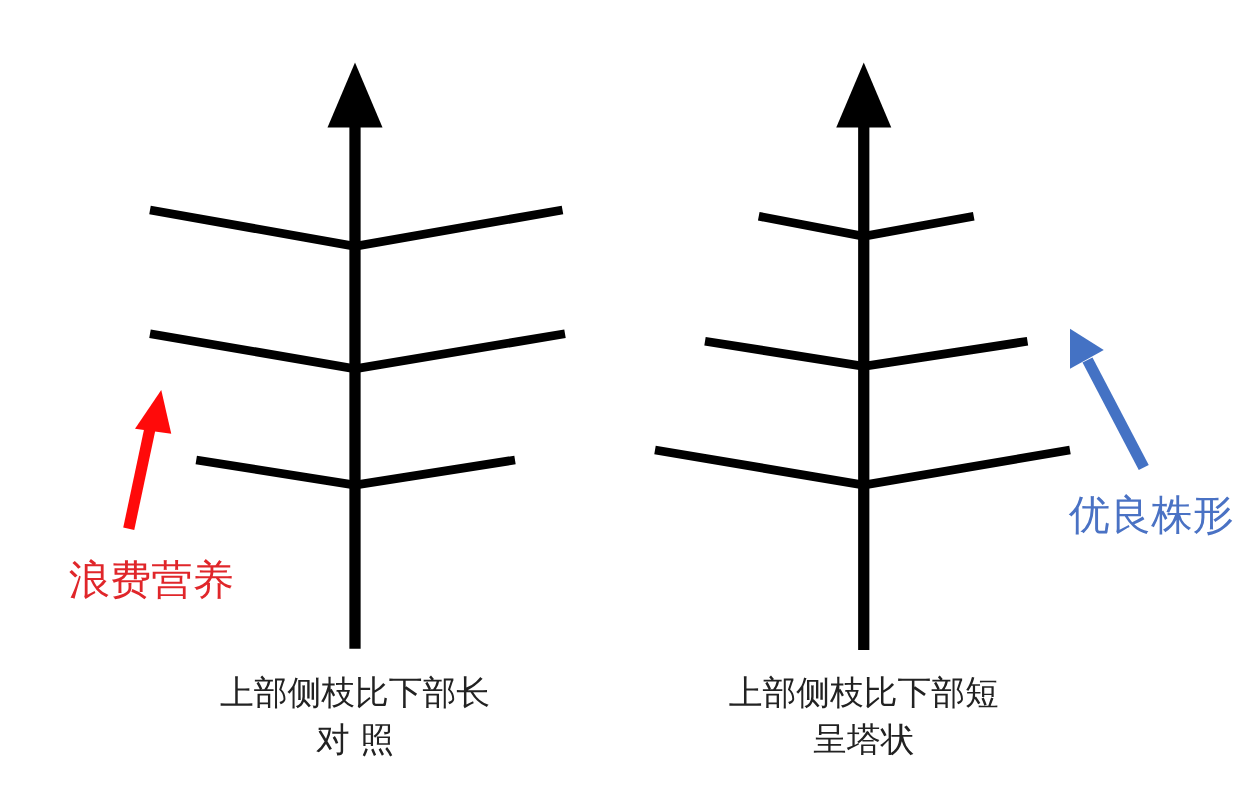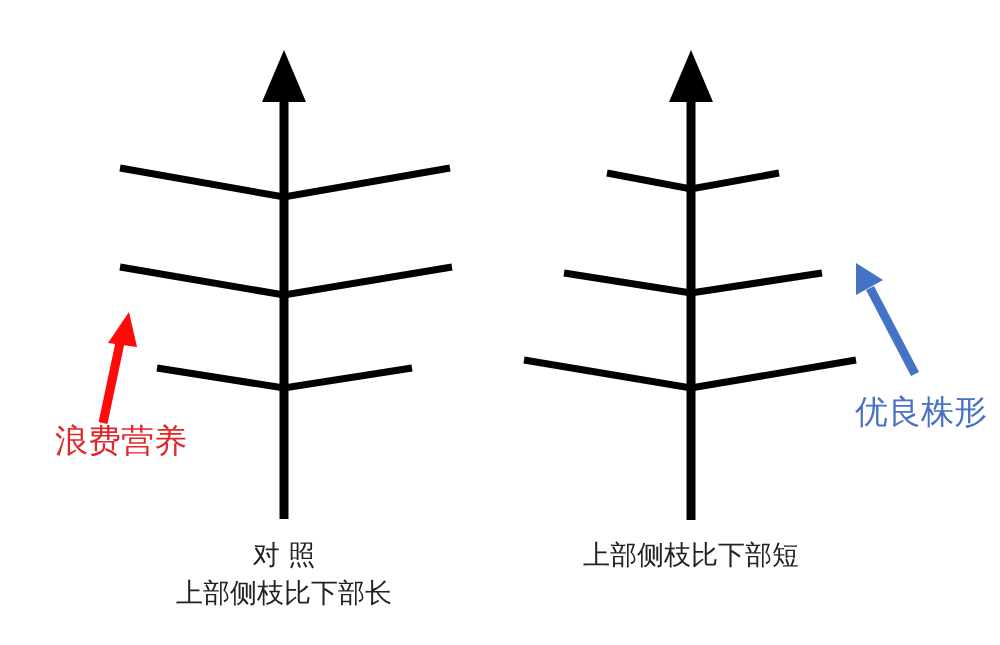--- a/index.html
+++ b/index.html
@@ -49,22 +49,23 @@
     <line x1="103" y1="423" x2="121" y2="338" stroke="#ff0a0a" stroke-width="9"></line>
     <polygon points="129,312 108,343 137,347" fill="#ff0a0a"></polygon>
   </g>
 
   <g>
     <line x1="915" y1="374" x2="870" y2="288" stroke="#4472c4" stroke-width="9"></line>
     <polygon points="856,263 856,295 883,280" fill="#4472c4"></polygon>
   </g>
 </svg>
 
-<div class="label annot red" style="left:55px; top:424px; width:130px;text-align:right;">浪费营养</div>
+<div class="label annot red" style="left:55px; top:447px; width:130px;text-align:right;">浪费营养</div>
 <div class="label annot blue" style="left:855px; top:395px; width:130px;">优良株形</div>
 
 <div class="label caption" style="left:134px; top:536px; width:300px;">
+  <div>上部侧枝比下部长</div>
   <div>对 照</div>
-  <div>上部侧枝比下部长</div>
 </div>
 <div class="label caption" style="left:541px; top:536px; width:300px;text-align:center;">
   <div>上部侧枝比下部短</div>
+  <div>呈塔状</div>
 </div>
 
 </body></html>

